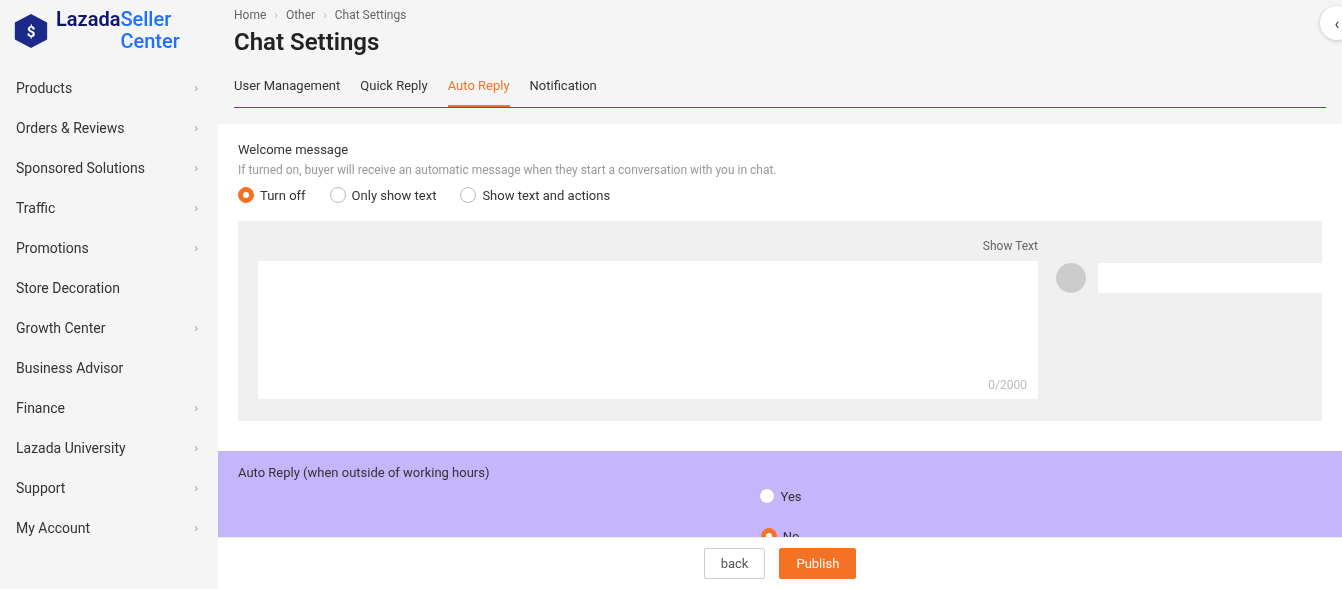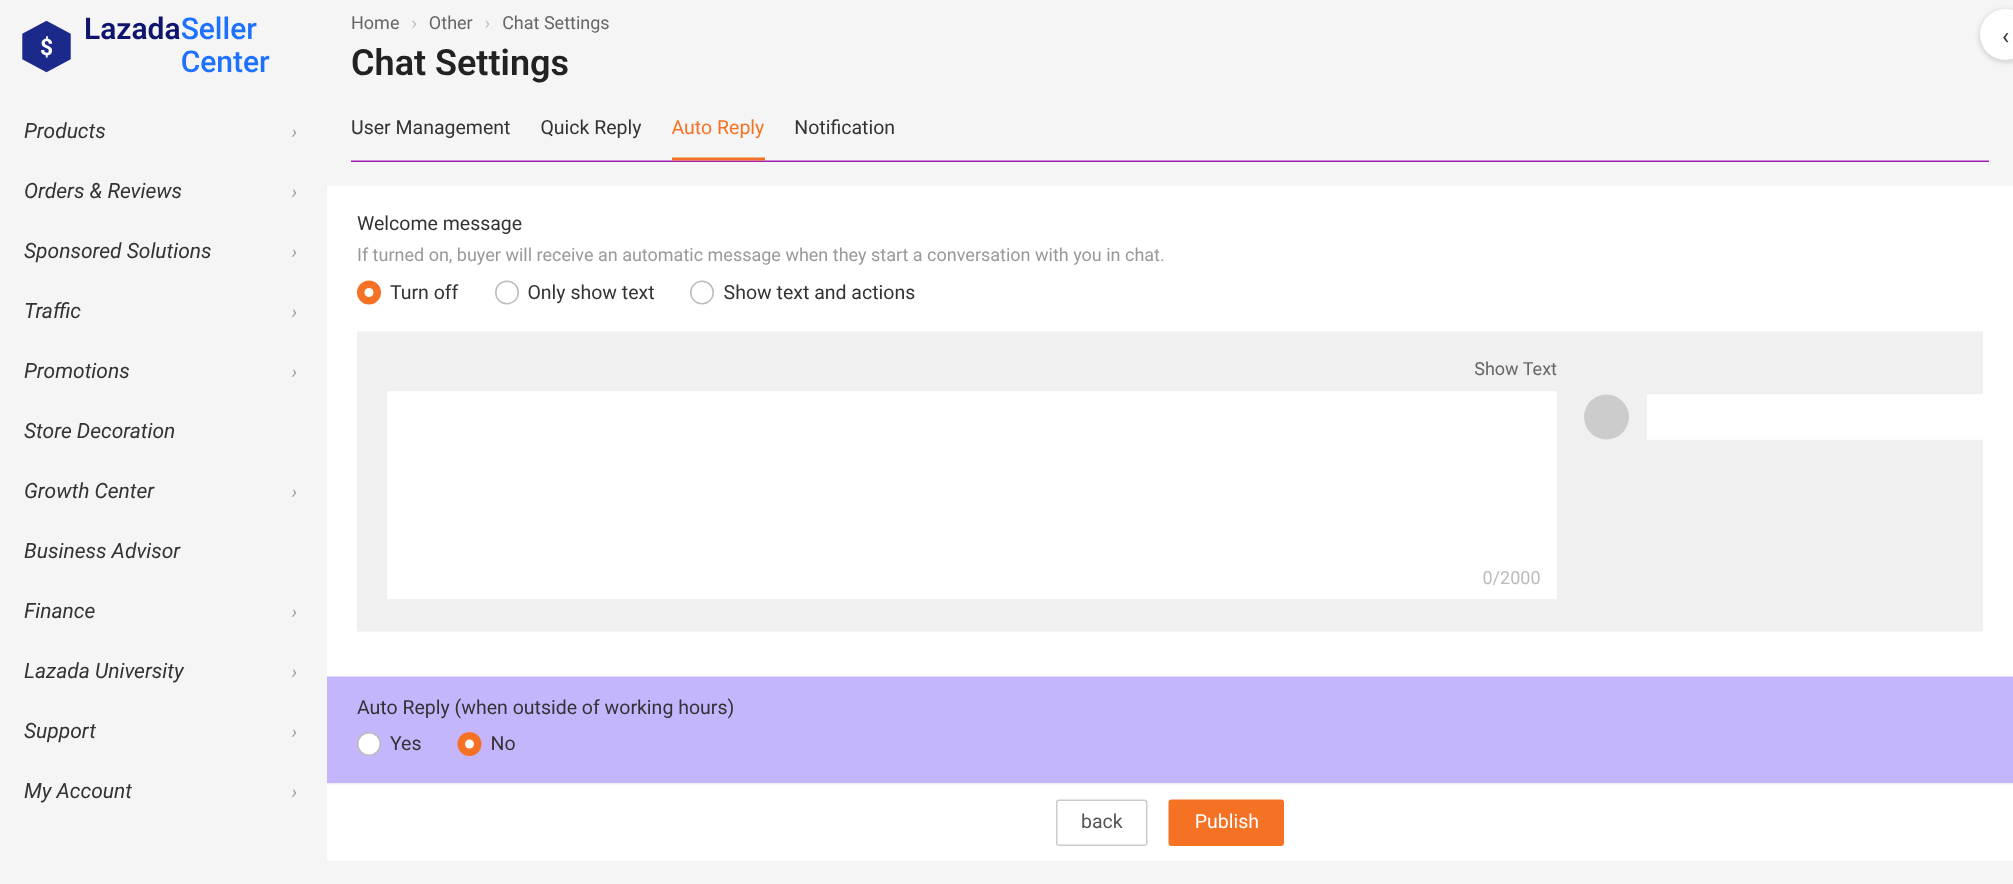--- a/index.html
+++ b/index.html
@@ -5,21 +5,21 @@
   *{box-sizing:border-box;margin:0;padding:0;font-family:-apple-system,BlinkMacSystemFont,"Segoe UI",Roboto,Arial,sans-serif;}
   body{background:#f5f5f5;width:1342px;height:589px;overflow:hidden;position:relative;}
   .layout{display:flex;height:589px;}
   
   .sidebar{width:218px;background:#f5f5f5;flex-shrink:0;}
   .logo-block{padding:8px 12px 16px 12px;display:flex;align-items:flex-start;}
   .logo-mark{width:38px;height:38px;margin-right:6px;margin-top:4px;flex-shrink:0;}
   .logo-text{display:flex;flex-direction:row;line-height:1.1;}
   .logo-line1{color:#0f146d;font-size:20px;font-weight:600;}
   .logo-line2{color:#1e71ff;font-size:20px;font-weight:500;}
-  .nav{padding:0 0 0 0;font-style:italic;}
+  .nav{padding:0 0 0 0;}
   .nav-item{display:flex;align-items:center;justify-content:space-between;padding:0 20px 0 16px;height:40px;color:#333;font-size:14px;cursor:pointer;}
   .chev{color:#999;font-size:12px;}
   
   .main{flex:1;position:relative;overflow:hidden;}
   .header-zone{padding:8px 16px 0 16px;}
   .breadcrumb{display:flex;align-items:center;font-size:12px;color:#666;gap:8px;}
   .breadcrumb .sep{color:#bbb;}
   .breadcrumb .cur{color:#666;}
   .page-title{font-size:24px;font-weight:600;color:#222;margin-top:6px;}
   .tabs{display:flex;gap:20px;margin-top:22px;border-bottom:1px solid #a21caf;}
@@ -39,21 +39,21 @@
   .show-text-col{flex:0 0 780px;text-align:right;}
   .show-text-label{font-size:12px;color:#666;margin-bottom:8px;}
   .textarea{background:#fff;border:1px solid #fff;height:138px;width:100%;position:relative;}
   .counter{position:absolute;right:10px;bottom:6px;font-size:12px;color:#bbb;}
   .preview-col{display:flex;align-items:flex-start;gap:12px;padding-top:24px;}
   .avatar-circle{width:30px;height:30px;border-radius:50%;background:#ccc;}
   .preview-bubble{background:#fff;border:1px solid #fff;height:30px;width:250px;}
   
   .card2{background:#c4b5fd;padding:14px 20px 20px 20px;}
   
-  .bottom-bar{position:absolute;left:0;right:0;bottom:15px;height:52px;background:#fff;display:flex;align-items:center;justify-content:center;gap:14px;border-top:1px solid #eee;}
+  .bottom-bar{position:absolute;left:0;right:0;bottom:0;height:52px;background:#fff;display:flex;align-items:center;justify-content:center;gap:14px;border-top:1px solid #eee;}
   .btn{font-size:13px;padding:7px 16px;border-radius:2px;cursor:pointer;}
   .btn-outline{background:#fff;border:1px solid #ccc;color:#555;}
   .btn-primary{background:#f57224;border:1px solid #f57224;color:#fff;}
   
   .float-right-arrow{position:absolute;top:6px;right:-12px;width:34px;height:34px;border-radius:50%;background:#fff;box-shadow:0 1px 4px rgba(0,0,0,.2);display:flex;align-items:center;justify-content:center;color:#333;font-size:16px;}
   a.bc{color:#666;text-decoration:none;}
 </style>
 </head>
 <body>
 
@@ -165,21 +165,21 @@
         </div>
         <div class="preview-col">
           <div class="avatar-circle"></div>
           <div class="preview-bubble"></div>
         </div>
       </div>
     </div>
 
     <div class="card2">
       <div class="sec-title">Auto Reply (when outside of working hours)</div>
-      <div class="radio-row" id="autoreply-radios" style="margin-top:8px;">
+      <div class="radio-row" id="autoreply-radios" style="margin-top:8px;flex-direction:column;">
           <label class="radio">
             <span class="dot"></span>
             <span>Yes</span>
           </label>
           <label class="radio checked">
             <span class="dot"></span>
             <span>No</span>
           </label>
         </div>
     </div>

